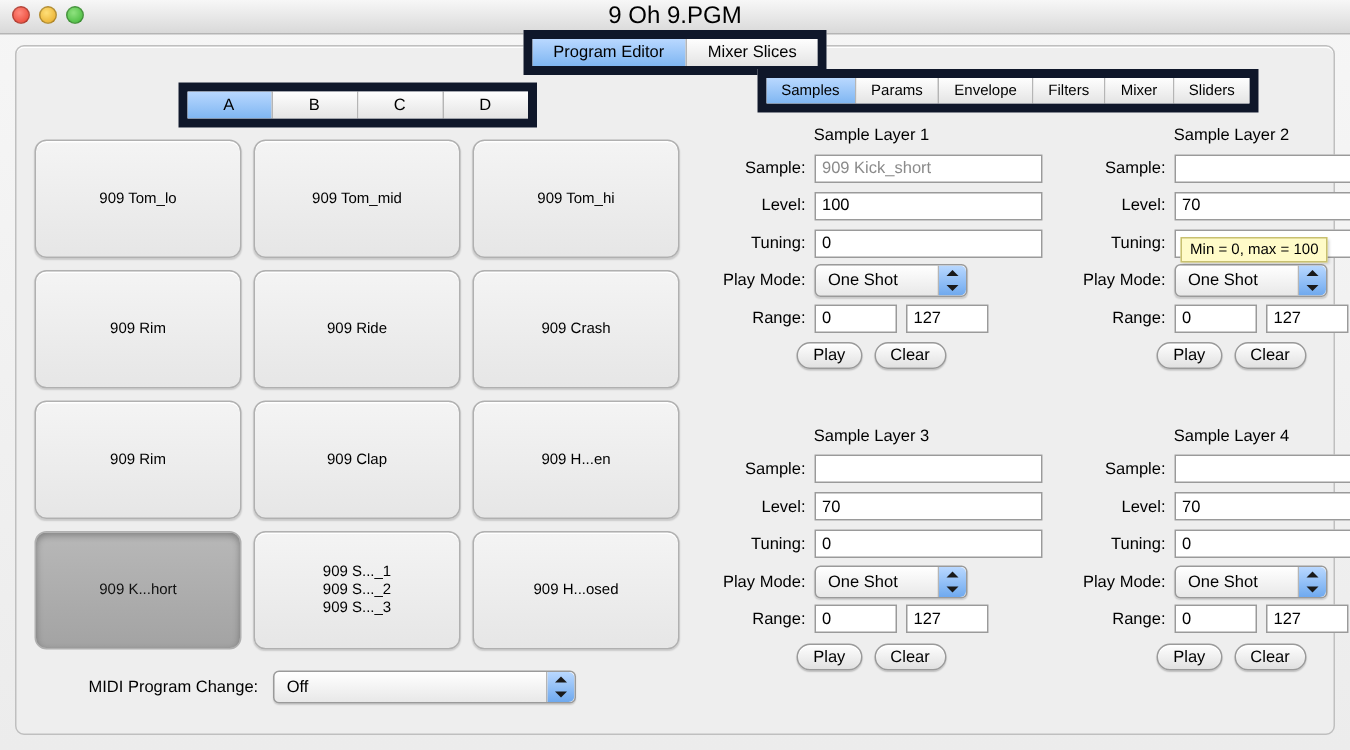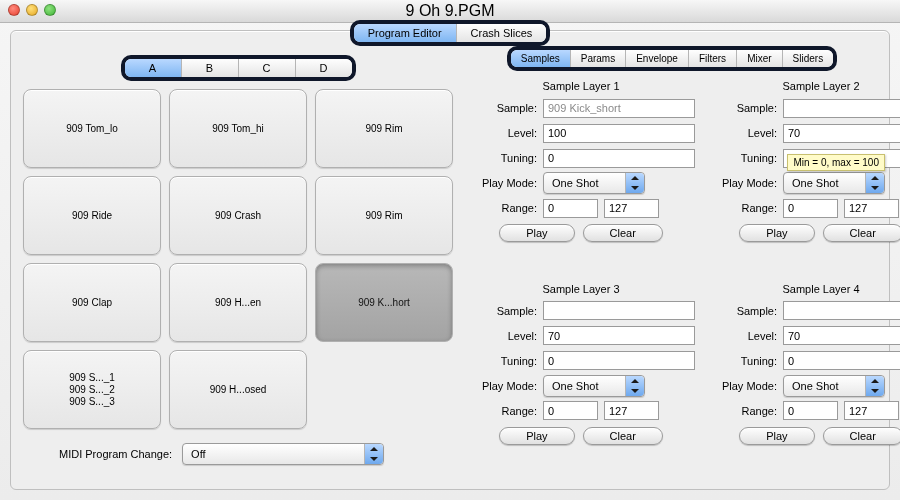--- a/index.html
+++ b/index.html
@@ -5,21 +5,21 @@
   html,body{margin:0;padding:0;font-family:"Lucida Grande","Helvetica Neue",Arial,sans-serif;font-size:11px;color:#000;background:#fff;-webkit-font-smoothing:antialiased}
   .window{width:900px;height:500px;background:linear-gradient(#f6f6f6,#ececec);box-sizing:border-box;position:relative;overflow:hidden}
   .titlebar{height:22px;background:linear-gradient(#f7f7f7,#d9d9d9);border-bottom:1px solid #b5b5b5;position:relative;text-align:center;line-height:22px;font-size:16px}
   .traffic{position:absolute;left:8px;top:4px;display:flex;gap:6px}
   .tl{width:12px;height:12px;border-radius:50%;border:1px solid rgba(0,0,0,.25);box-sizing:border-box}
   .tl.red{background:radial-gradient(circle at 40% 35%,#ff8a7e,#e8402f)}
   .tl.yel{background:radial-gradient(circle at 40% 35%,#ffe07a,#e6a823)}
   .tl.grn{background:radial-gradient(circle at 40% 35%,#8fe27f,#3fb536)}
   .body{position:absolute;left:10px;right:10px;top:30px;bottom:10px;border:1px solid #bfbfbf;border-radius:6px;background:#eee;box-shadow:inset 0 1px 0 #fff}
   .toptabs{position:absolute;top:-11px;left:0;right:0;display:flex;justify-content:center}
-  .seg{display:flex;border:4px solid #0f172a;border-radius:10px;overflow:hidden;background:#fff}
+  .seg{display:flex;border:6px solid #0f172a;border-radius:0;overflow:hidden;background:#fff}
   .seg .btn{padding:3px 14px;font-size:11px;border-right:1px solid #b5b5b5;background:linear-gradient(#fefefe,#e4e4e4);cursor:default;position:relative}
   .seg .btn:last-child{border-right:none}
   .seg .btn.on{background:linear-gradient(#b9d8ff,#7fb6f2);color:#000}
   .content{position:absolute;left:12px;right:12px;top:18px;bottom:10px;display:flex;gap:14px}
   .left,.right{flex:1;min-width:0}
   .left{flex:0 0 430px}
   .bankseg{display:flex;justify-content:center;margin:6px 0 8px}
   .bankseg .seg .btn{width:56px;text-align:center;padding:3px 0}
   .padgrid{display:grid;grid-template-columns:repeat(3,1fr);grid-template-rows:repeat(4,1fr);gap:8px;height:340px}
   .pad{border:1px solid #b0b0b0;border-radius:8px;background:linear-gradient(#f4f4f4,#e6e6e6);box-shadow:inset 0 1px 0 #fff,0 1px 1px rgba(0,0,0,.15);display:flex;flex-direction:column;align-items:center;justify-content:center;font-size:10px;text-align:center;padding:4px;cursor:default}
@@ -37,58 +37,61 @@
   .righttabs .seg .btn{padding:3px 10px;font-size:10px}
   .layers{flex:1;display:grid;grid-template-columns:1fr 1fr;grid-template-rows:1fr 1fr;gap:6px 12px;position:relative}
   .layer{display:flex;flex-direction:column;gap:3px}
   .layer h4{margin:0 0 2px;font-size:11px;font-weight:normal;text-align:center}
   .row{display:flex;align-items:center;gap:6px;height:22px}
   .row label{width:70px;text-align:right;font-size:11px}
   .tf{flex:1;height:19px;border:1px solid #9a9a9a;background:#fff;padding:0 4px;font-size:11px;box-sizing:border-box;color:#000;min-width:0}
   .tf.ghost{color:#8b8b8b}
   .tf.sm{width:55px;flex:none}
   .btns{display:flex;gap:8px;justify-content:center;margin-top:2px}
-  .aqua-btn{border:1px solid #9a9a9a;border-radius:10px;background:linear-gradient(#fefefe,#e1e1e1);padding:2px 26px;font-size:11px;box-shadow:0 1px 1px rgba(0,0,0,.2),inset 0 1px 0 #fff;cursor:default}
+  .aqua-btn{border:1px solid #9a9a9a;border-radius:10px;background:linear-gradient(#fefefe,#e1e1e1);padding:2px 10px;font-size:11px;box-shadow:0 1px 1px rgba(0,0,0,.2),inset 0 1px 0 #fff;cursor:default}
   .tooltip{position:absolute;background:#fffbc8;border:1px solid #c8c070;padding:2px 5px;font-size:10px;white-space:nowrap;z-index:50;top:74px;right:-8px;box-shadow:1px 1px 2px rgba(0,0,0,.2)}
 </style>
 </head>
 <body>
 
 <div class="window">
   <div class="titlebar">
     <div class="traffic">
       <div class="tl red"></div>
       <div class="tl yel"></div>
       <div class="tl grn"></div>
     </div>
     <span>9 Oh 9.PGM</span>
   </div>
 
   <div class="body">
     <div class="toptabs">
       <div class="seg">
         <div class="btn on">Program Editor</div>
-        <div class="btn">Crash Slices</div>
+        <div class="btn">Mixer Slices</div>
       </div>
     </div>
 
     <div class="content">
 
       <div class="left">
         <div class="bankseg">
           <div class="seg">
             <div class="btn on">A</div>
             <div class="btn">B</div>
             <div class="btn">C</div>
             <div class="btn">D</div>
           </div>
         </div>
         <div class="padgrid" id="padgrid">
             <div class="pad">
               <div class="line">909 Tom_lo</div>
+            </div>
+            <div class="pad">
+              <div class="line">909 Tom_mid</div>
             </div>
             <div class="pad">
               <div class="line">909 Tom_hi</div>
             </div>
             <div class="pad">
               <div class="line">909 Rim</div>
             </div>
             <div class="pad">
               <div class="line">909 Ride</div>
             </div>

